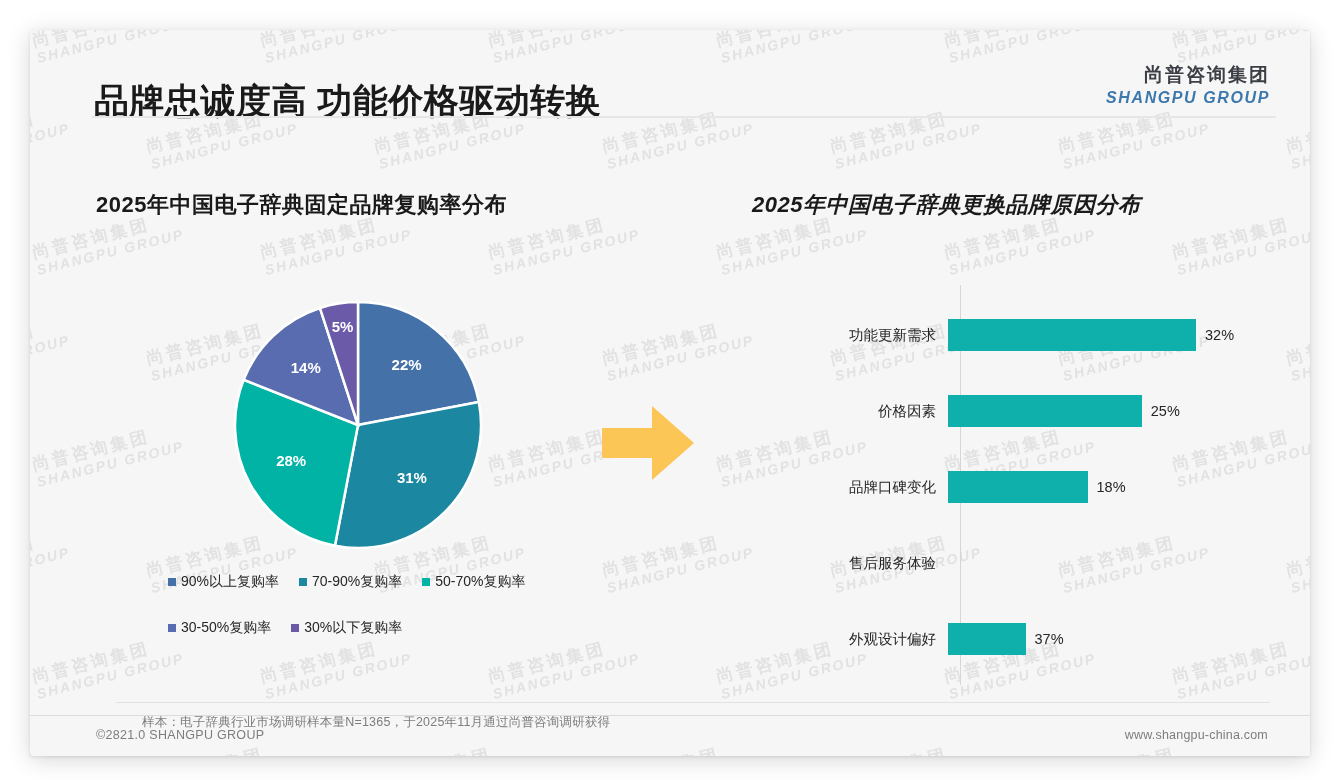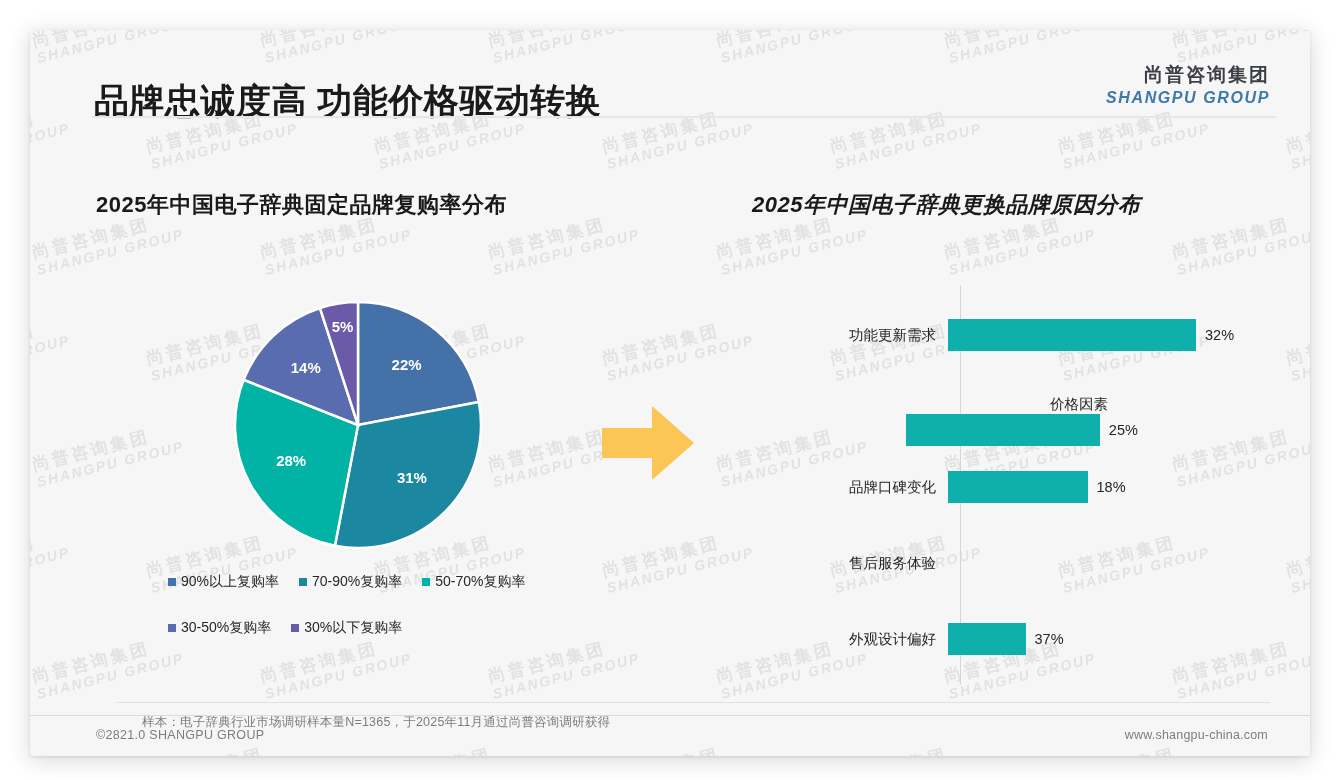--- a/index.html
+++ b/index.html
@@ -396,21 +396,21 @@
   <div id="bars">
     <div id="bar-axis"></div>
     <div id="bar-rows">
         <div class="bar-row" style="top: 34px;">
           <div class="bar-cat">功能更新需求</div>
           <div class="bar-track">
             <div class="bar-fill" style="width: 248px; background: rgb(15, 176, 171);"></div>
             <div class="bar-value">32%</div>
           </div>
         </div>
-        <div class="bar-row" style="top: 110px; flex-direction: column;">
+        <div class="bar-row" style="top: 110px;">
           <div class="bar-cat">价格因素</div>
           <div class="bar-track">
             <div class="bar-fill" style="width: 193.75px; background: rgb(15, 176, 171);"></div>
             <div class="bar-value">25%</div>
           </div>
         </div>
         <div class="bar-row" style="top: 186px;">
           <div class="bar-cat">品牌口碑变化</div>
           <div class="bar-track">
             <div class="bar-fill" style="width: 139.5px; background: rgb(15, 176, 171);"></div>

